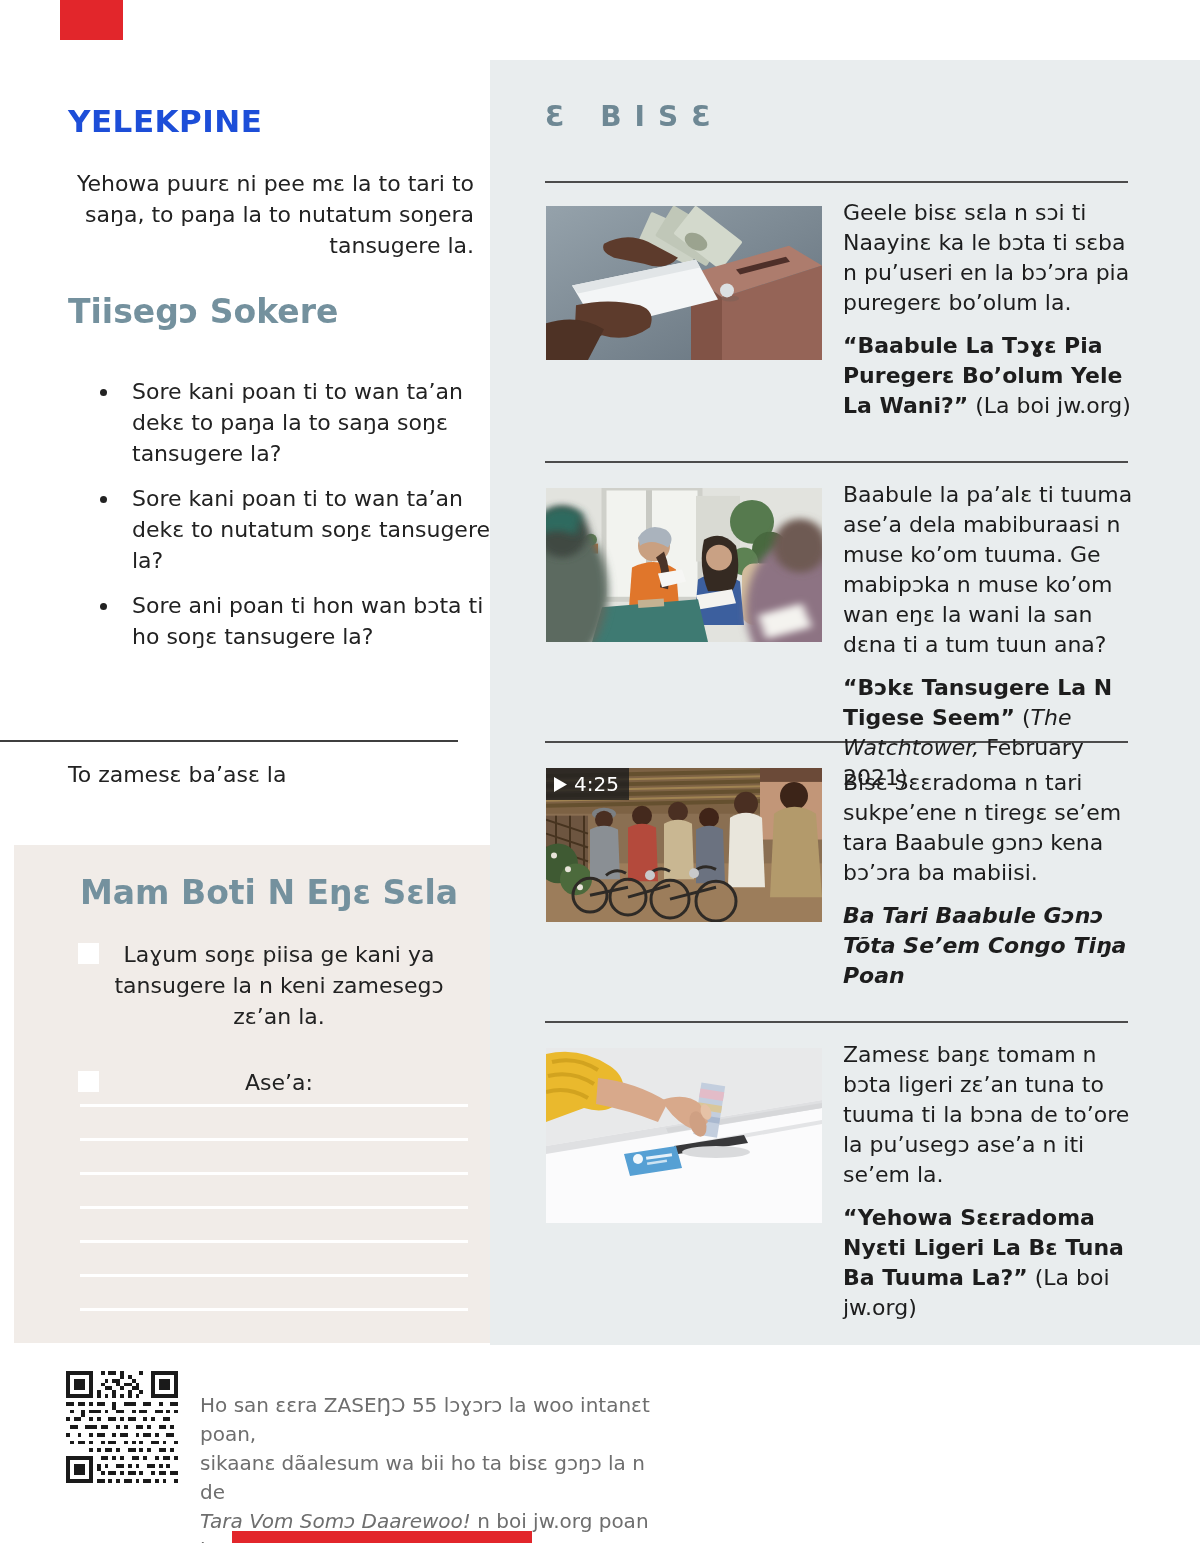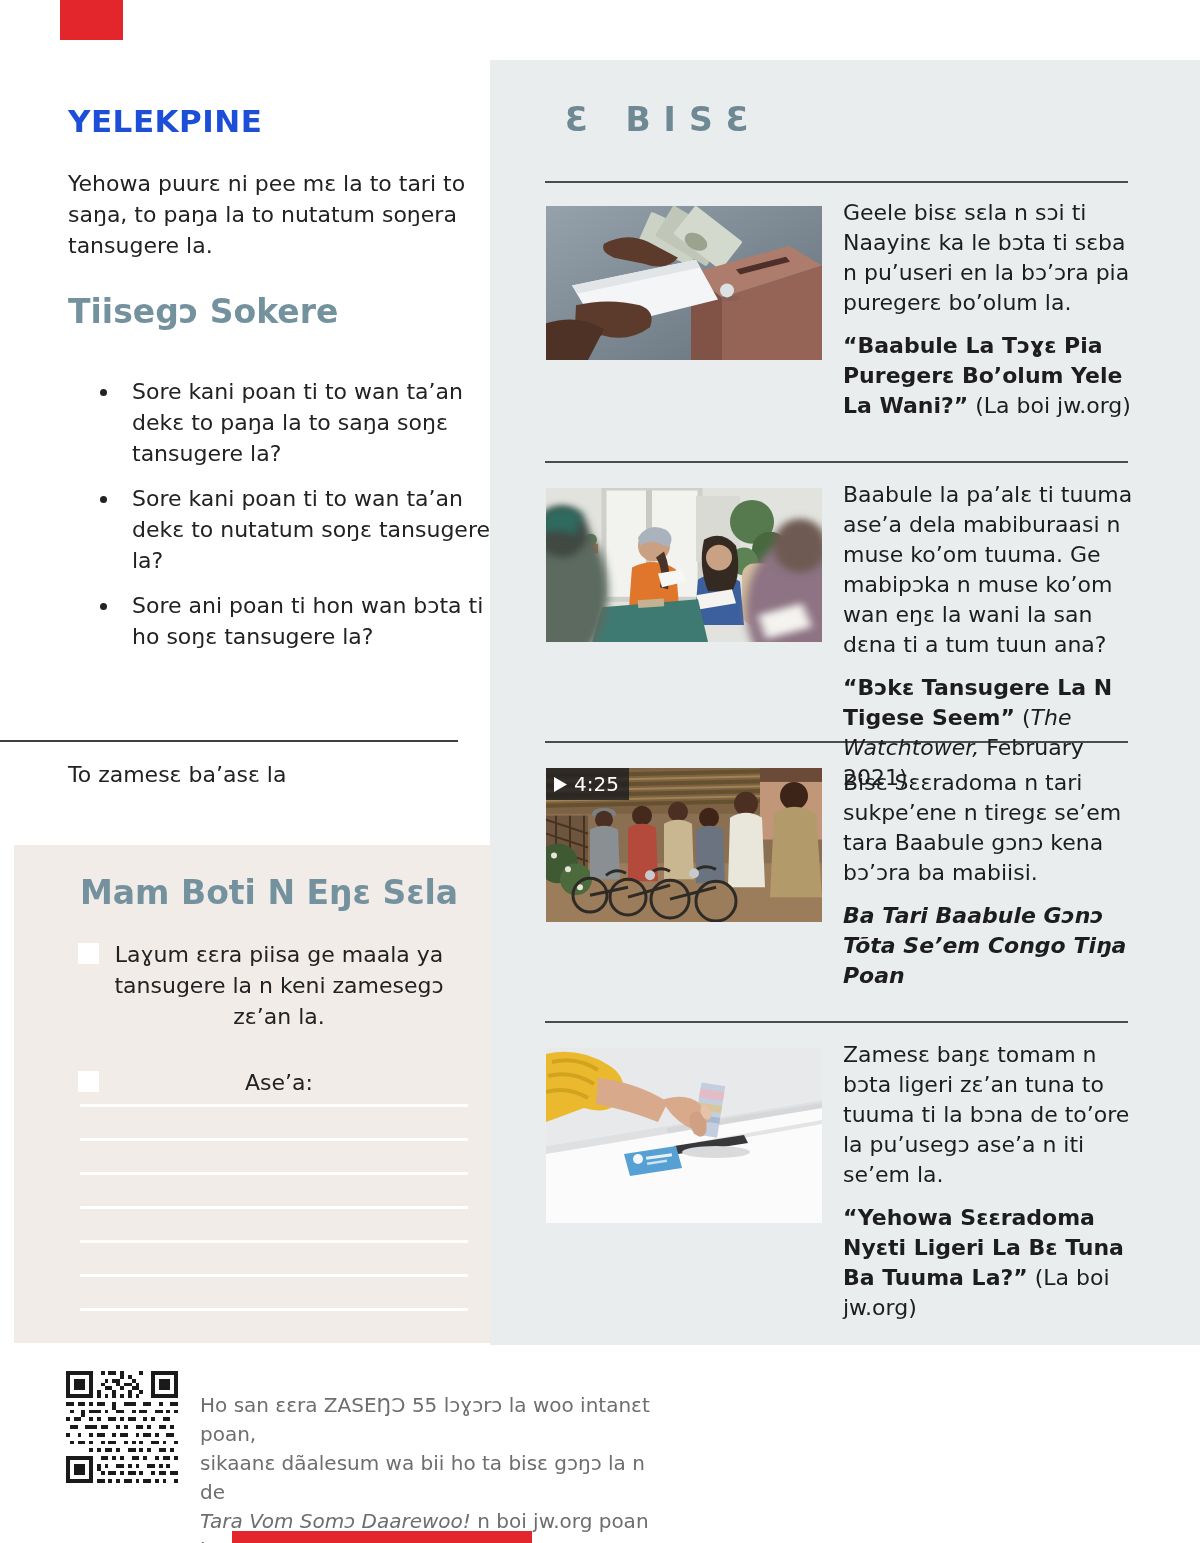--- a/index.html
+++ b/index.html
@@ -5,21 +5,21 @@
   html,body{margin:0;padding:0;}
   body{width:1200px;height:1543px;position:relative;background:#ffffff;
        font-family:"DejaVu Sans","Liberation Sans",sans-serif;color:#212121;
        -webkit-font-smoothing:antialiased;overflow:hidden;}
   .abs{position:absolute;}
   
   .mark-red-top{left:60px;top:0;width:63px;height:40px;background:#e2262b;}
   .mark-red-bottom{left:232px;top:1531px;width:300px;height:12px;background:#e2262b;}
   
   .h-purple{left:68px;top:103px;font-size:31px;font-weight:bold;letter-spacing:.5px;color:#1d4ed8;}
-  .intro{left:68px;top:168px;width:406px;font-size:22px;line-height:31px;color:#222;}
+  .intro{left:68px;top:168px;width:406px;font-size:22px;line-height:31px;color:#222;text-align:right;}
   .h-teal{font-weight:600;color:#74919e;}
   .q-title{left:68px;top:292px;font-size:33px;}
   .bullets{left:80px;top:360px;width:382px;}
   .bullets li{font-size:22px;line-height:31px;margin-bottom:14px;padding-left:12px;color:#222;}
   .rule-left{left:0;top:740px;width:458px;height:2px;background:#3f3f3f;}
   .review{left:68px;top:760px;font-size:22px;line-height:30px;color:#222;}
   
   .goalbox{left:14px;top:845px;width:506px;height:498px;background:#f1ece8;text-align:center;}
   .goal-title{left:66px;top:28px;font-size:33px;}
   .task{position:absolute;left:64px;display:flex;align-items:flex-start;}
@@ -27,21 +27,21 @@
   .task2{top:222px;}
   .cbx{width:21px;height:21px;background:#ffffff;flex:0 0 auto;margin-top:4px;}
   .task-text{margin-left:15px;width:330px;font-size:22px;line-height:31px;color:#222;}
   .wline{position:absolute;left:66px;width:388px;height:3px;background:#ffffff;}
   
   .qr{left:66px;top:1371px;width:112px;height:112px;}
   .footer{left:200px;top:1391px;width:470px;font-size:20px;line-height:29px;color:#6e6e6e;}
   .footer i{font-style:italic;}
   
   .panel{left:490px;top:60px;width:710px;height:1285px;background:#e9edee;}
-  .p-title{left:545px;top:100px;font-size:33px;font-weight:bold;letter-spacing:13px;color:#6e8894;margin-left:20px;}
+  .p-title{left:545px;top:100px;font-size:28px;font-weight:bold;letter-spacing:13px;color:#6e8894;}
   .rrule{left:545px;width:583px;height:2px;background:#4c4c4c;}
   .r1{top:181px;} .r2{top:461px;} .r3{top:741px;} .r4{top:1021px;}
   .thumb{left:546px;width:276px;overflow:hidden;background:#9aa4ad;}
   .t1{top:206px;height:154px;} .t2{top:488px;height:154px;}
   .t3{top:768px;height:154px;} .t4{top:1048px;height:175px;}
   .thumb svg{display:block;width:100%;height:100%;}
   .rtext{left:843px;width:300px;}
   .x1{top:198px;} .x2{top:480px;} .x3{top:768px;} .x4{top:1040px;}
   .rtext p{margin:0 0 13px 0;font-size:22px;line-height:30px;color:#1d1d1d;white-space:pre-wrap;}
   .rtext .ttl{font-weight:bold;}
@@ -72,21 +72,21 @@
 
 <div class="abs rule-left"></div>
 
 <div class="abs review">To zamesɛ ba’asɛ la</div>
 
 <div class="abs goalbox">
   <div class="abs h-teal goal-title">Mam Boti N Eŋɛ Sɛla</div>
 
   <div class="task task1">
     <span class="cbx"></span>
-    <span class="task-text">Laɣum ɛɛra piisa ge maala ya tansugere la n keni zamesegɔ zɛ’an la.</span>
+    <span class="task-text">Laɣum soŋɛ piisa ge kani ya tansugere la n keni zamesegɔ zɛ’an la.</span>
   </div>
 
   <div class="task task2">
     <span class="cbx"></span>
     <span class="task-text">Ase’a:</span>
   </div>
 
   <div class="wline" style="top:259px"></div>
   <div class="wline" style="top:293px"></div>
   <div class="wline" style="top:327px"></div>

